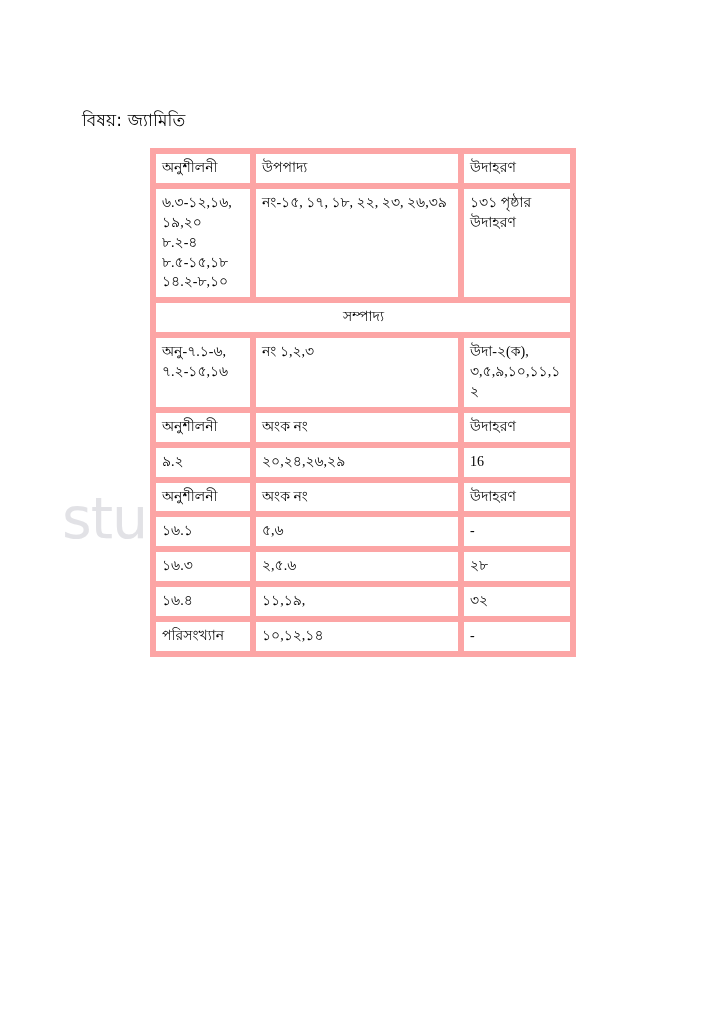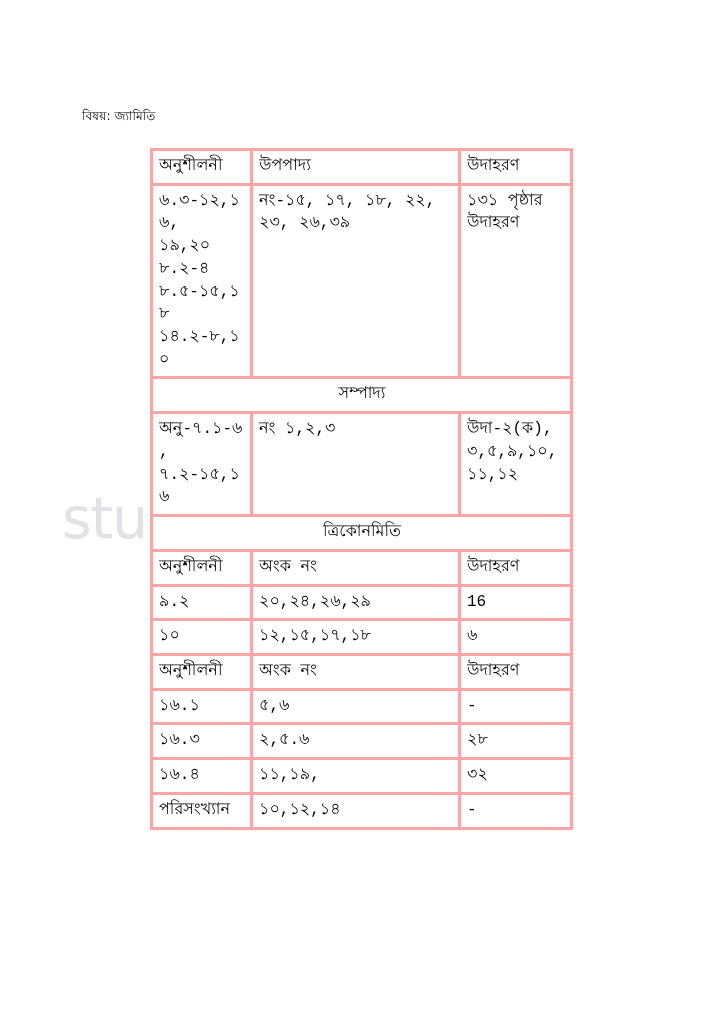--- a/index.html
+++ b/index.html
@@ -42,21 +42,21 @@
     pointer-events: none;
     z-index: 1;
   }
 
   
   .subject-line {
     position: absolute;
     left: 82px;
     top: 107px;
     font-family: "DejaVu Sans", "Liberation Sans", sans-serif;
-    font-size: 12px;
+    font-size: 17px;
     color: #000000;
     letter-spacing: 0.2px;
     z-index: 3;
   }
 
   
   .table-wrap {
     position: absolute;
     left: 150px;
     top: 148px;
@@ -64,25 +64,25 @@
     z-index: 2;
   }
 
   table.doc-table {
     border-collapse: collapse;
     width: 420px;
     table-layout: fixed;
     background: #ffffff;
   }
   table.doc-table td {
-    border: 3px solid #fca5a5;
+    border: 6px solid #fca5a5;
     padding: 4px 5px 5px 6px;
     vertical-align: top;
-    font-family: Liberation Mono, monospace;
-    font-size: 16px;
+    font-family: Liberation Serif, serif;
+    font-size: 14px;
     line-height: 1.42;
     color: #000000;
     background: transparent;
     word-wrap: break-word;
     overflow-wrap: break-word;
   }
   .col-a { width: 100px; }
   .col-b { width: 208px; }
   .col-c { width: 112px; }
 
@@ -135,39 +135,31 @@
           <td class="section-head" colspan="3">সম্পাদ্য</td>
         </tr>
 
         <tr>
           <td class="mid-cell nowrap-pre">অনু-৭.১-৬,
 ৭.২-১৫,১৬</td>
           <td class="mid-cell">নং ১,২,৩</td>
           <td class="mid-cell">উদা-২(ক), ৩,৫,৯,১০,১১,১২</td>
         </tr>
 
-        <tr>
-          <td class="section-head" colspan="3">ত্রিকোনমিতি</td>
-        </tr>
 
         <tr>
           <td class="row-cell">অনুশীলনী</td>
           <td class="row-cell">অংক নং</td>
           <td class="row-cell">উদাহরণ</td>
         </tr>
 
         <tr>
           <td class="row-cell">৯.২</td>
           <td class="row-cell">২০,২৪,২৬,২৯</td>
           <td class="row-cell">16</td>
-        </tr>
-        <tr>
-          <td class="row-cell">১০</td>
-          <td class="row-cell">১২,১৫,১৭,১৮</td>
-          <td class="row-cell">৬</td>
         </tr>
 
 
         <tr>
           <td class="row-cell">অনুশীলনী</td>
           <td class="row-cell">অংক নং</td>
           <td class="row-cell">উদাহরণ</td>
         </tr>
 
         <tr>

